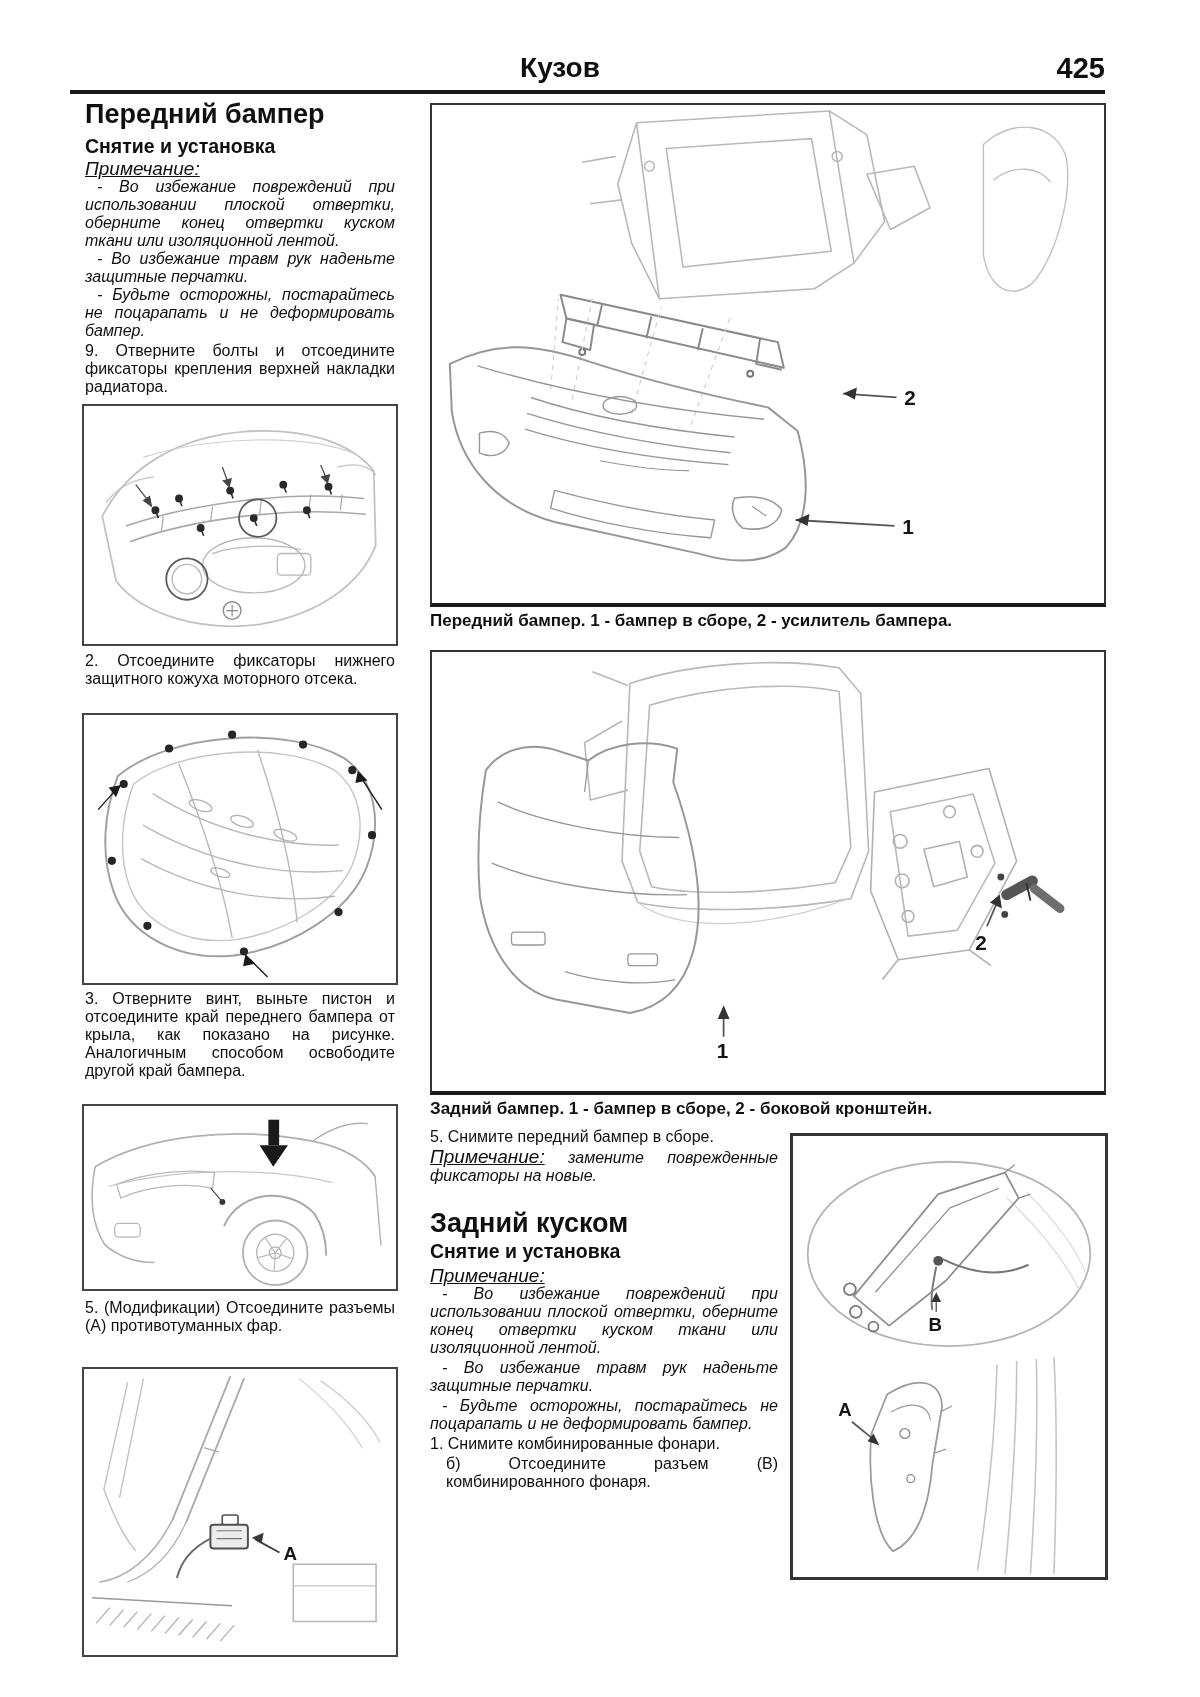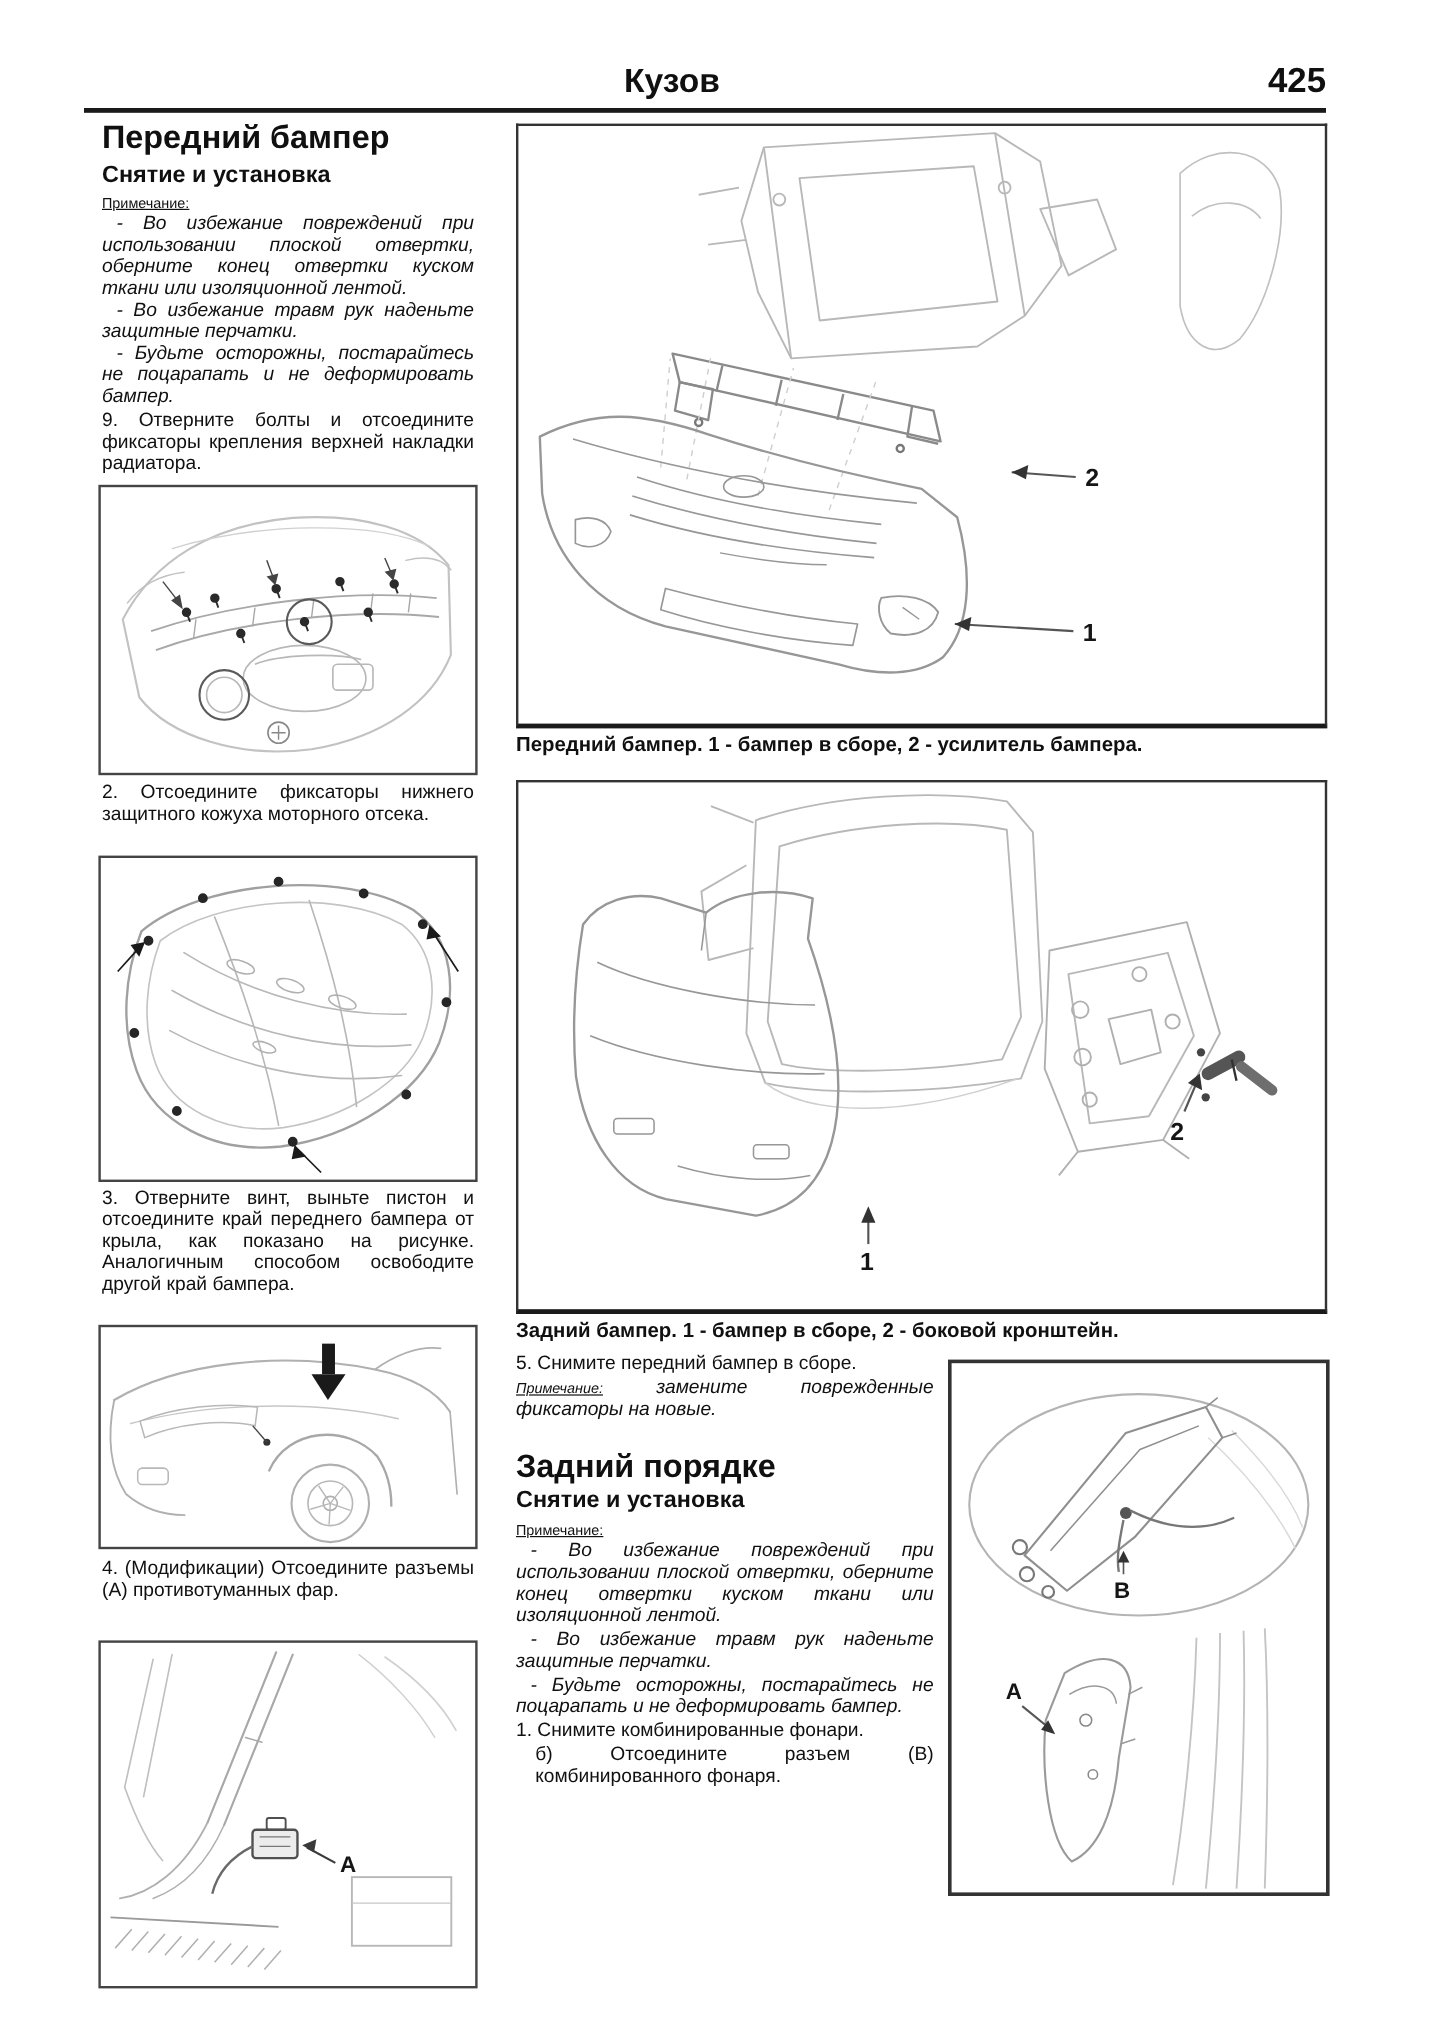--- a/index.html
+++ b/index.html
@@ -10,21 +10,21 @@
   }
   .abs { position:absolute; }
   .hdr-title { top:52px; left:80px; width:960px; text-align:center; font-size:28px; font-weight:bold; }
   .hdr-page  { top:52px; left:1000px; width:105px; text-align:right; font-size:29px; font-weight:bold; }
   .hdr-rule  { top:90px; left:70px; width:1035px; height:4px; background:#1a1a1a; }
 
   h1.sec { font-size:27px; font-weight:bold; line-height:1.05; }
   h2.sub { font-size:19.5px; font-weight:bold; line-height:1.1; margin-top:4px; }
 
   .body-text { font-size:16px; line-height:18px; text-align:justify; }
-  .note-label { font-size:12px; line-height:18px; text-decoration:underline; }
+  .note-label { font-size:19px; line-height:18px; font-style:italic; text-decoration:underline; }
   .note-p { font-size:16px; line-height:18px; font-style:italic; text-align:justify; text-indent:12px; }
   .substep { padding-left:16px; }
   .caption { font-size:17px; font-weight:bold; line-height:20px; }
 
   .figbox { background:#fff; }
   .figbox.right { border:2px solid #333; border-bottom:4px solid #1a1a1a; }
   .figbox.left  { border:2px solid #444; }
   .figbox.small { border:3px solid #333; }
   .figbox svg { display:block; width:100%; height:100%; }
 
@@ -171,21 +171,21 @@
       <circle cx="140" cy="98" r="3" fill="#333"></circle>
       <path d="M140 98 L128 84" stroke="#444" stroke-width="1.2"></path>
     </g>
     <g fill="#1a1a1a">
       <rect x="187" y="14" width="11" height="26"></rect>
       <polygon points="178,40 207,40 192,62"></polygon>
     </g>
   </svg>
 </div>
 
-<p class="abs body-text" style="left:85px; top:1299px; width:310px;">4. (Модификации) Отсоедините разъемы (А) противотуманных фар.</p>
+<p class="abs body-text" style="left:85px; top:1299px; width:310px;">5. (Модификации) Отсоедините разъемы (А) противотуманных фар.</p>
 
 <div class="abs figbox left" style="left:82px; top:1367px; width:316px; height:290px;">
   <svg viewBox="0 0 316 290">
     <g fill="none" stroke-linecap="round">
       <path d="M148 8 L90 152 M162 10 L104 154" stroke="#a8a8a8" stroke-width="1.8"></path>
       <path d="M122 80 L136 84" stroke="#a8a8a8" stroke-width="1.2"></path>
       <path d="M44 14 L20 122 M60 10 L36 130" stroke="#c0c0c0" stroke-width="1.4"></path>
       <path d="M20 122 C30 150 40 170 52 184" stroke="#c0c0c0" stroke-width="1.4"></path>
       <path d="M90 152 C70 192 42 212 16 216" stroke="#b0b0b0" stroke-width="1.6"></path>
       <path d="M104 154 C88 190 66 208 44 216" stroke="#b0b0b0" stroke-width="1.3"></path>
@@ -314,21 +314,21 @@
   </svg>
 </div>
 <div class="abs caption" style="left:430px; top:1099px; width:676px;">Задний бампер. 1 - бампер в сборе, 2 - боковой кронштейн.</div>
 
 <div class="abs rtext" style="left:430px; top:1128px; width:348px;">
   <p class="body-text">5. Снимите передний бампер в сборе.</p>
   <p class="note-p" style="text-indent:0;">
     <span class="note-label">Примечание:</span>
     <span>замените поврежденные фиксаторы на новые.</span>
   </p>
-  <h1 class="sec gap-top">Задний порядке</h1>
+  <h1 class="sec gap-top">Задний куском</h1>
   <h2 class="sub">Снятие и установка</h2>
   <div class="note-label" style="margin-top:4px;">Примечание:</div>
   <p class="note-p">- Во избежание повреждений при использовании плоской отвертки, оберните конец отвертки куском ткани или изоляционной лентой.</p>
   <p class="note-p">- Во избежание травм рук наденьте защитные перчатки.</p>
   <p class="note-p">- Будьте осторожны, постарайтесь не поцарапать и не деформировать бампер.</p>
   <p class="body-text">1. Снимите комбинированные фонари.</p>
   <p class="body-text substep">б) Отсоедините разъем (В) комбинированного фонаря.</p>
 </div>
 
 <div class="abs figbox small" style="left:790px; top:1133px; width:318px; height:447px;">

